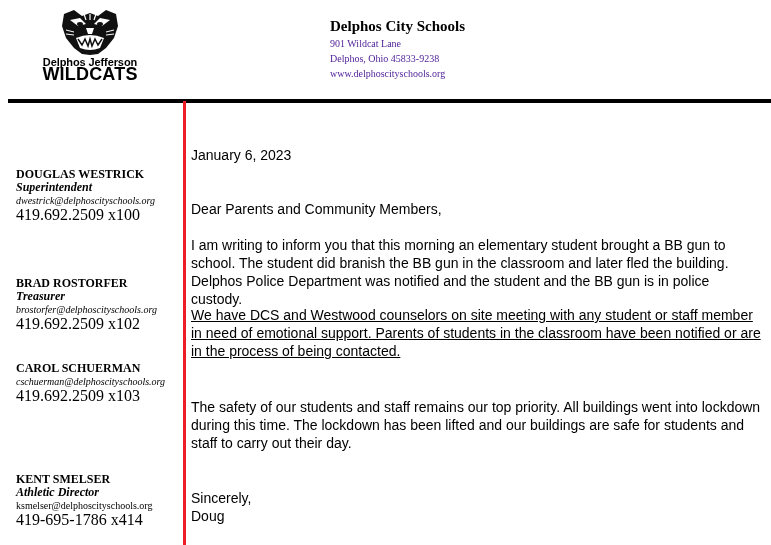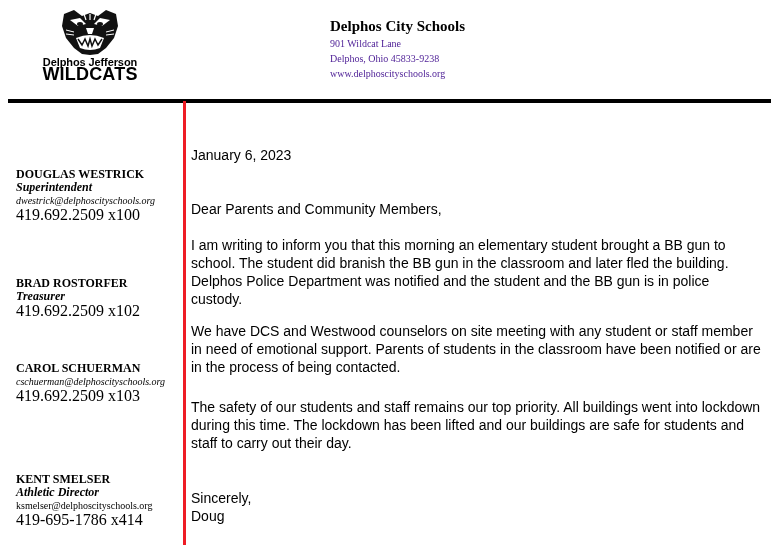--- a/index.html
+++ b/index.html
@@ -61,37 +61,38 @@
 <div class="staff serif" style="top:167px;">
   <div class="name">DOUGLAS WESTRICK</div>
   <div class="title">Superintendent</div>
   <div class="email">dwestrick@delphoscityschools.org</div>
   <div class="phone">419.692.2509 x100</div>
 </div>
 
 <div class="staff serif" style="top:260px;margin-top:16px;">
   <div class="name">BRAD ROSTORFER</div>
   <div class="title">Treasurer</div>
+  <div class="email">brostorfer@delphoscityschools.org</div>
   <div class="phone">419.692.2509 x102</div>
 </div>
 
 <div class="staff serif" style="top:361px;">
   <div class="name">CAROL SCHUERMAN</div>
   <div class="email">cschuerman@delphoscityschools.org</div>
   <div class="phone">419.692.2509 x103</div>
 </div>
 
 <div class="staff serif" style="top:472px;">
   <div class="name">KENT SMELSER</div>
   <div class="title">Athletic Director</div>
   <div class="email upright">ksmelser@delphoscityschools.org</div>
   <div class="phone">419-695-1786 x414</div>
 </div>
 
 <div class="letter sans">
   <p style="top:146px;">January 6, 2023</p>
   <p style="top:200px;">Dear Parents and Community Members,</p>
   <p style="top:236px;">I am writing to inform you that this morning an elementary student brought a BB gun to school. The student did branish the BB gun in the classroom and later fled the building. Delphos Police Department was notified and the student  and the BB gun is in police custody.</p>
-  <p style="top:322px;">We have DCS and Westwood counselors on site meeting with any student or staff member in need of emotional support. Parents of students in the classroom have been notified or are in the process of being contacted.</p>
+  <p style="top:306px;text-decoration:underline;">We have DCS and Westwood counselors on site meeting with any student or staff member in need of emotional support. Parents of students in the classroom have been notified or are in the process of being contacted.</p>
   <p style="top:398px;">The safety of our students and staff remains our top priority. All buildings went into lockdown during this time. The lockdown has been lifted and our buildings are safe for students and staff to carry out their day.</p>
   <p style="top:489px;">Sincerely,</p>
   <p style="top:507px;">Doug</p>
 </div>
 
 </body></html>

